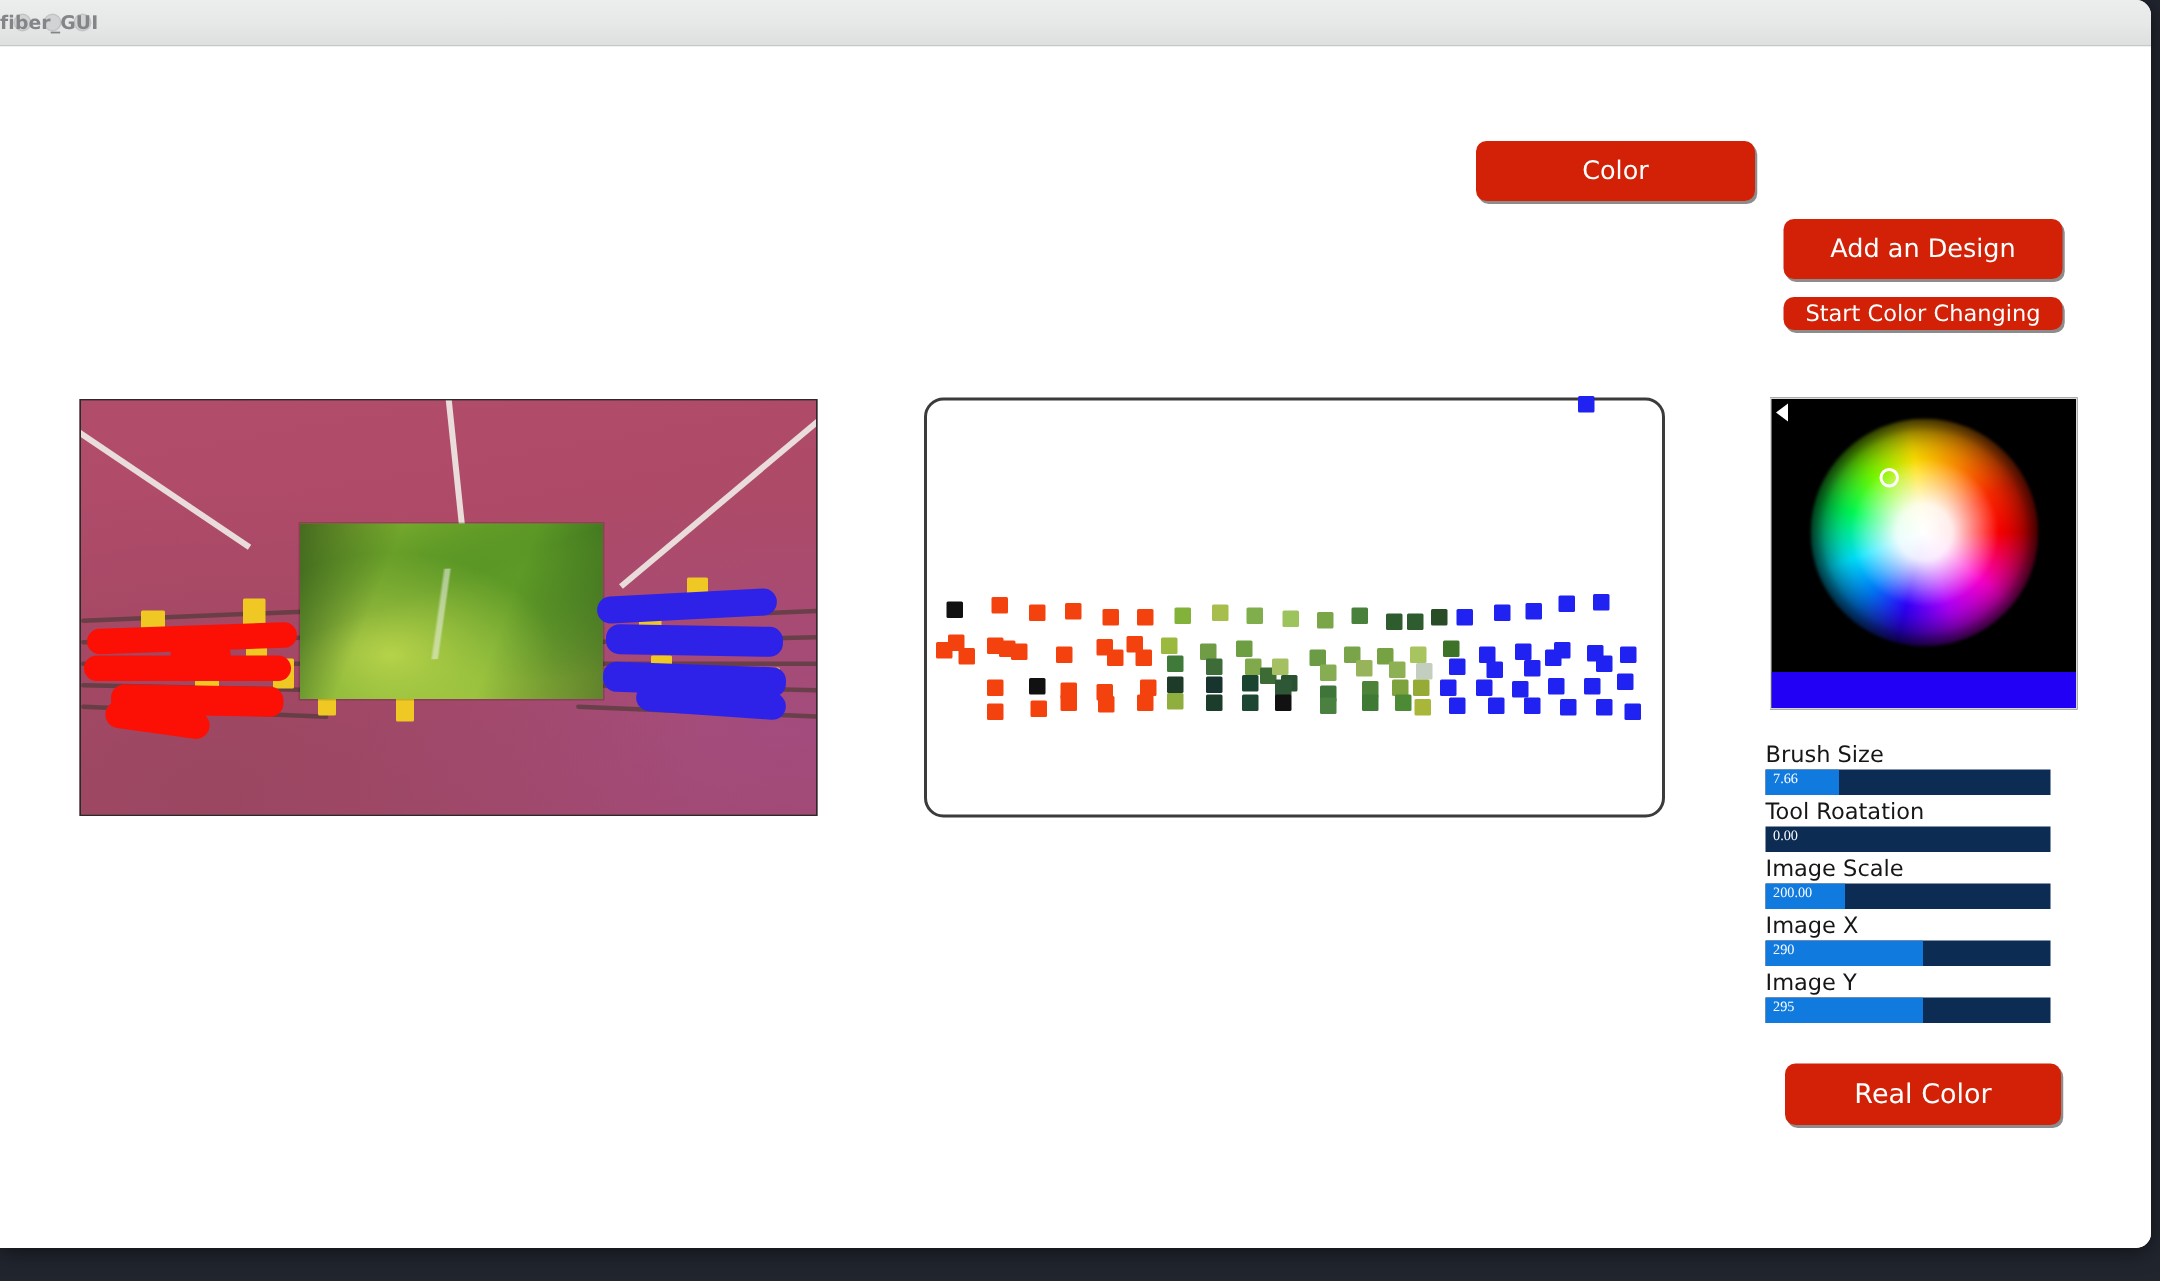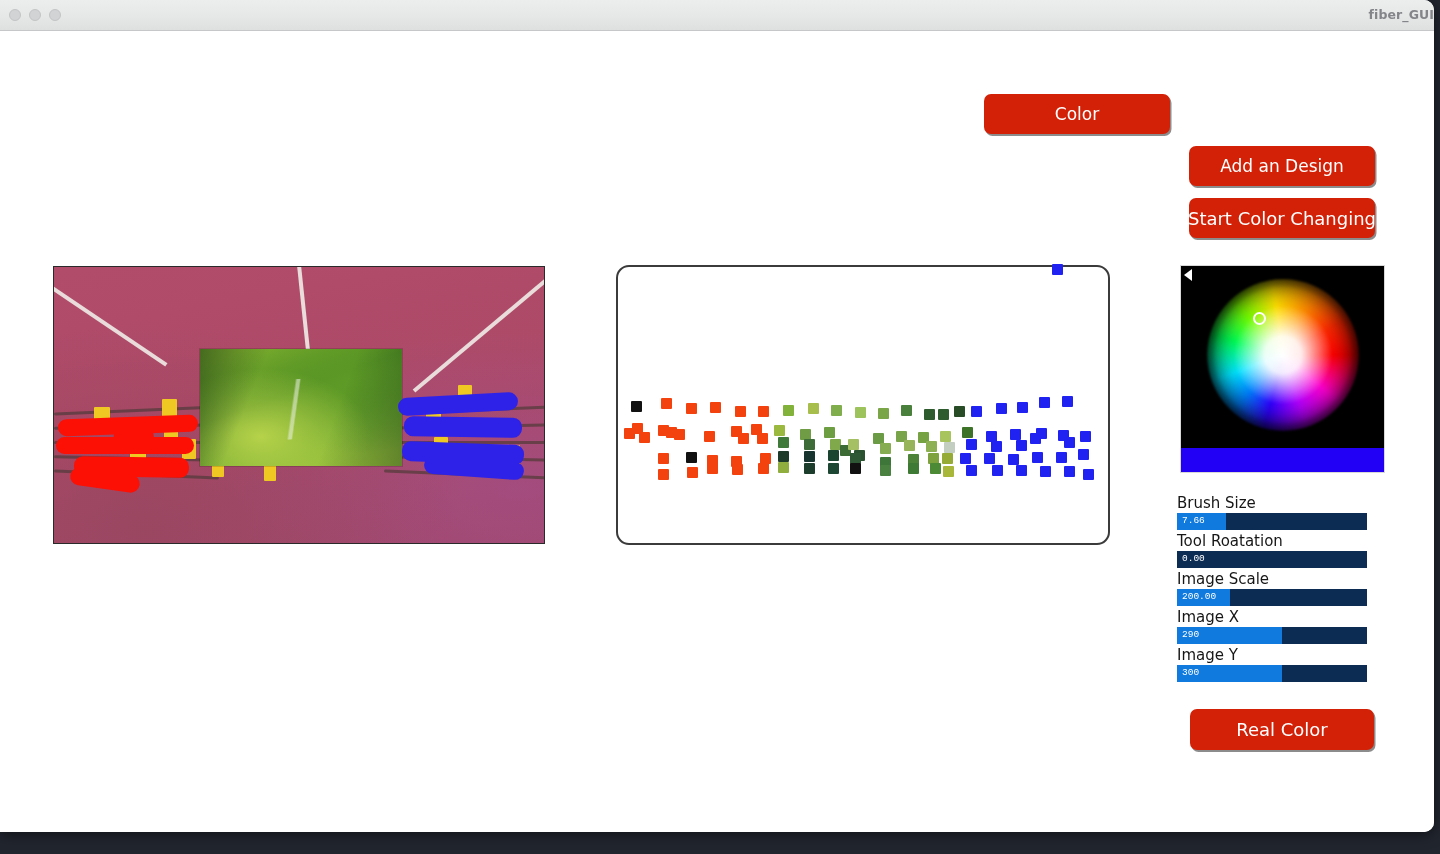--- a/index.html
+++ b/index.html
@@ -35,21 +35,21 @@
   #traffic {
     position: absolute; left: 9px; top: 9px;
     display: flex; gap: 8px;
   }
   .tl {
     width: 12px; height: 12px; border-radius: 50%;
     background: #d2d3d4; border: 1px solid #c3c4c5;
   }
   #win-title {
     position: absolute; left: 0; right: 0; top: 7px;
-    text-align: right;
+    text-align: left;
     font-size: 12.5px; font-weight: bold; color: #838589;
     letter-spacing: .1px;
   }
 
   
   #app {
     position: relative;
     width: 100%; height: 801px;
     background: #ffffff;
   }
@@ -74,21 +74,21 @@
     font-size: 17px;
     cursor: pointer;
     box-shadow: 1.5px 2px 0 rgba(0,0,0,.45);
     display: flex; align-items: center; justify-content: center;
     white-space: nowrap;
   }
   .btn.active { background: #f31000; }
   #btn-import       { left: 984px; top: 63px;  width: 186px; height: 40px; }
   #btn-brush        { left: 1189px; top: 63px; width: 186px; height: 40px; }
   #btn-add-image    { left: 1189px; top: 115px; width: 186px; height: 40px; }
-  #btn-start-color  { left: 1189px; top: 167px; width: 186px; height: 40px; font-size: 18px;}
+  #btn-start-color  { left: 1189px; top: 167px; width: 186px; height: 22px; font-size: 15px;}
   #btn-real-color   { left: 1190px; top: 678px; width: 184px; height: 41px; font-size: 18px;}
 
   
   #photo-panel {
     position: absolute;
     left: 53px; top: 235px;
     width: 492px; height: 278px;
     border: 1px solid #2a2a2a;
     overflow: hidden;
     background: #a84c67;
@@ -236,21 +236,21 @@
     cursor: pointer;
   }
   .slider-fill {
     position: absolute; left: 0; top: 0; bottom: 0;
     background: #107adf;
   }
   .slider-value {
     position: absolute; left: 5px; top: 2px;
     font-size: 9.5px;
     color: #ffffff;
-    font-family: Liberation Mono, monospace;
+    font-family: Liberation Serif, serif;
   }
 </style>
 </head>
 <body>
 
 <div id="desktop"></div>
 
 <div id="window">
 
   <div id="titlebar">
@@ -440,18 +440,18 @@
           <div class="slider-value">200.00</div>
         </div>
         <div class="slider-label">Image X</div>
         <div class="slider-track">
           <div class="slider-fill" style="width: 55%;"></div>
           <div class="slider-value">290</div>
         </div>
         <div class="slider-label">Image Y</div>
         <div class="slider-track">
           <div class="slider-fill" style="width: 55%;"></div>
-          <div class="slider-value">300</div>
+          <div class="slider-value">295</div>
         </div>
       </div>
 
   </div>
 </div>
 
 </body></html>

